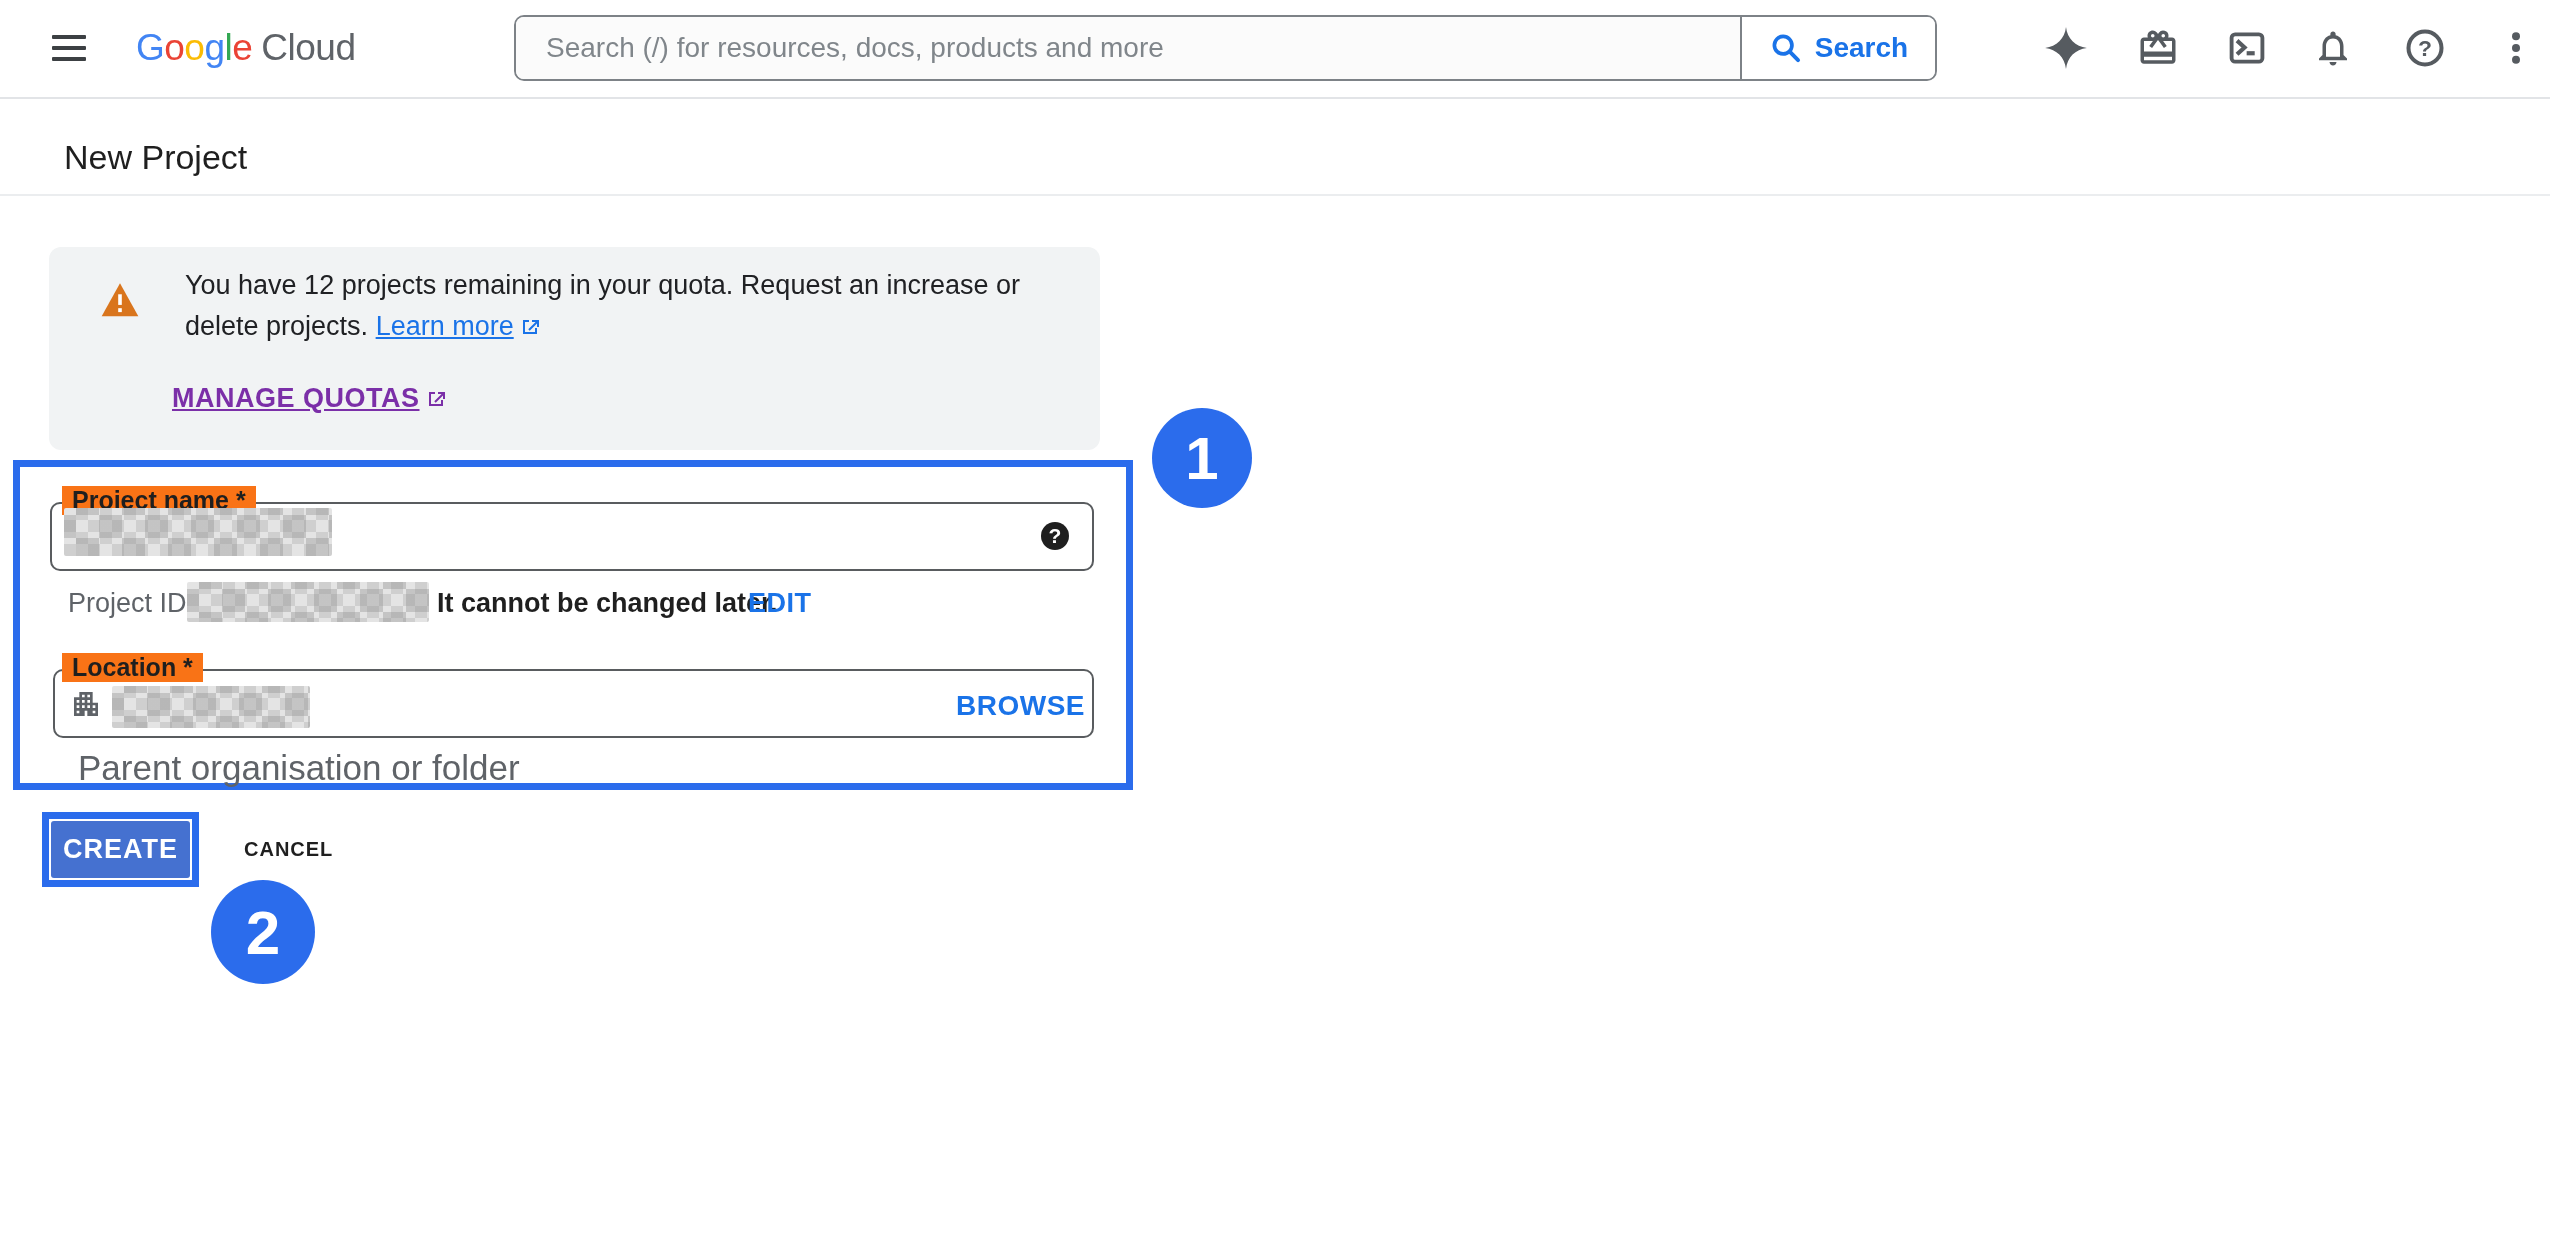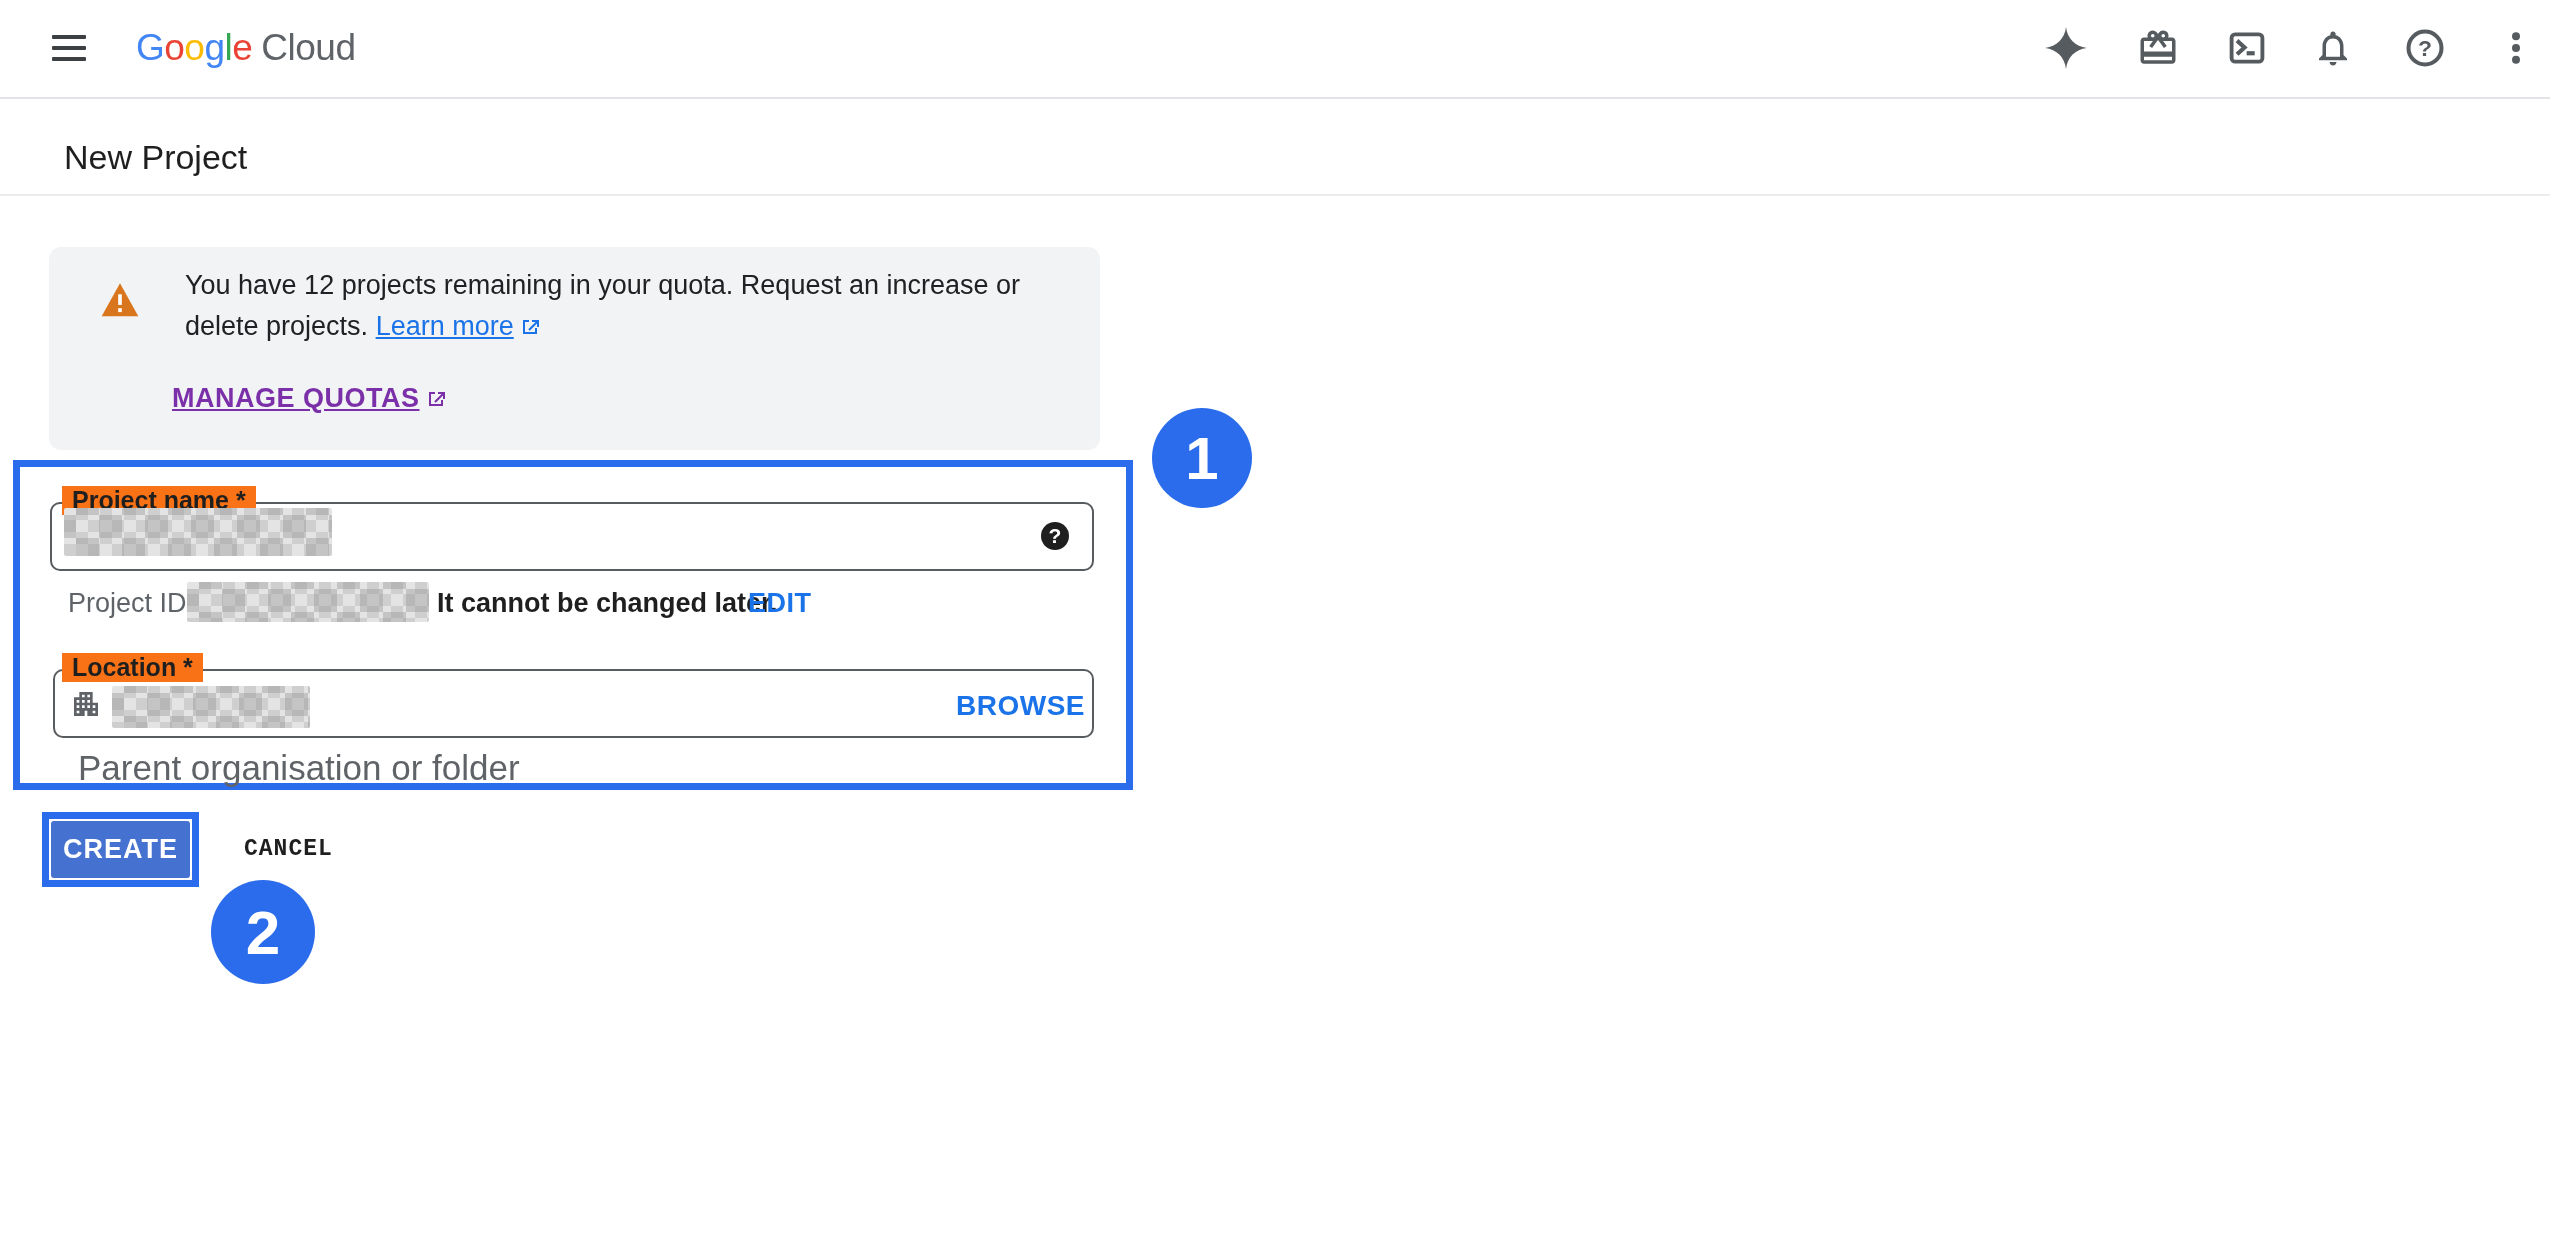--- a/index.html
+++ b/index.html
@@ -72,21 +72,21 @@
   .edit-link{left:748px;top:588px;color:#1a73e8;font-weight:700;letter-spacing:0.5px;cursor:pointer;}
   .building{position:absolute;left:70px;top:687px;}
   .browse-link{position:absolute;left:956px;top:690px;font-size:28px;font-weight:700;color:#1a73e8;
                letter-spacing:0.5px;cursor:pointer;}
   .helper-text{position:absolute;left:78px;top:748px;font-size:35px;color:#5f6368;white-space:nowrap;}
   
   .create-btn{position:absolute;left:51px;top:821px;width:139px;height:57px;border:none;border-radius:3px;
               background:#4571d0;color:#fff;font-family:"Liberation Sans",sans-serif;
               font-size:27px;font-weight:700;letter-spacing:1px;cursor:pointer;}
   .cancel-btn{position:absolute;left:244px;top:826px;height:46px;border:none;background:none;
-              font-family:Liberation Mono, monospace;font-size:23px;font-weight:700;
+              font-family:Liberation Sans, sans-serif;font-size:20px;font-weight:700;
               letter-spacing:1px;color:#1f1f1f;cursor:pointer;padding:0;}
 </style>
 </head>
 <body>
 
 <div class="stage">
 
   <header class="topbar">
 
     <button class="hamburger">
@@ -98,20 +98,30 @@
     <a class="logo">
       <span style="color:#4285F4">G</span>
       <span style="color:#EA4335">o</span>
       <span style="color:#FBBC04">o</span>
       <span style="color:#4285F4">g</span>
       <span style="color:#34A853">l</span>
       <span style="color:#EA4335">e</span>
       <span class="cloud">Cloud</span>
     </a>
 
+    <div class="searchbar">
+      <input class="search-input" type="text" placeholder="Search (/) for resources, docs, products and more" style="">
+      <button class="search-btn">
+        <svg width="34" height="34" viewBox="0 0 24 24">
+          <circle cx="10" cy="10" r="6.2" fill="none" stroke="#1a73e8" stroke-width="2.6"></circle>
+          <line x1="14.8" y1="14.8" x2="20.5" y2="20.5" stroke="#1a73e8" stroke-width="2.8" stroke-linecap="round"></line>
+        </svg>
+        <span>Search</span>
+      </button>
+    </div>
 
     <button class="tb-icon" style="left:2043px;">
       <svg width="44" height="44" viewBox="0 0 24 24">
         <path d="M12 .6 C12.7 6.9 17.1 11.3 23.4 12 17.1 12.7 12.7 17.1 12 23.4 11.3 17.1 6.9 12.7 .6 12 6.9 11.3 11.3 6.9 12 .6 Z" fill="#565b60"></path>
       </svg>
     </button>
 
     <button class="tb-icon" style="left:2135px;">
       <svg width="42" height="42" viewBox="0 0 24 24">
         <path fill="#565b60" d="M20 6h-2.18c.11-.31.18-.65.18-1a2.996 2.996 0 0 0-5.5-1.65l-.5.67-.5-.68C10.96 2.54 10.05 2 9 2 7.34 2 6 3.34 6 5c0 .35.07.69.18 1H4c-1.11 0-1.99.89-1.99 2L2 19c0 1.11.89 2 2 2h16c1.11 0 2-.89 2-2V8c0-1.11-.89-2-2-2zm-5-2c.55 0 1 .45 1 1s-.45 1-1 1-1-.45-1-1 .45-1 1-1zM9 4c.55 0 1 .45 1 1s-.45 1-1 1-1-.45-1-1 .45-1 1-1zm11 15H4v-2h16v2zm0-5H4V8h5.08L7 10.83 8.62 12 11 8.76l1-1.36 1 1.36L15.38 12 17 10.83 14.92 8H20v6z"></path>

